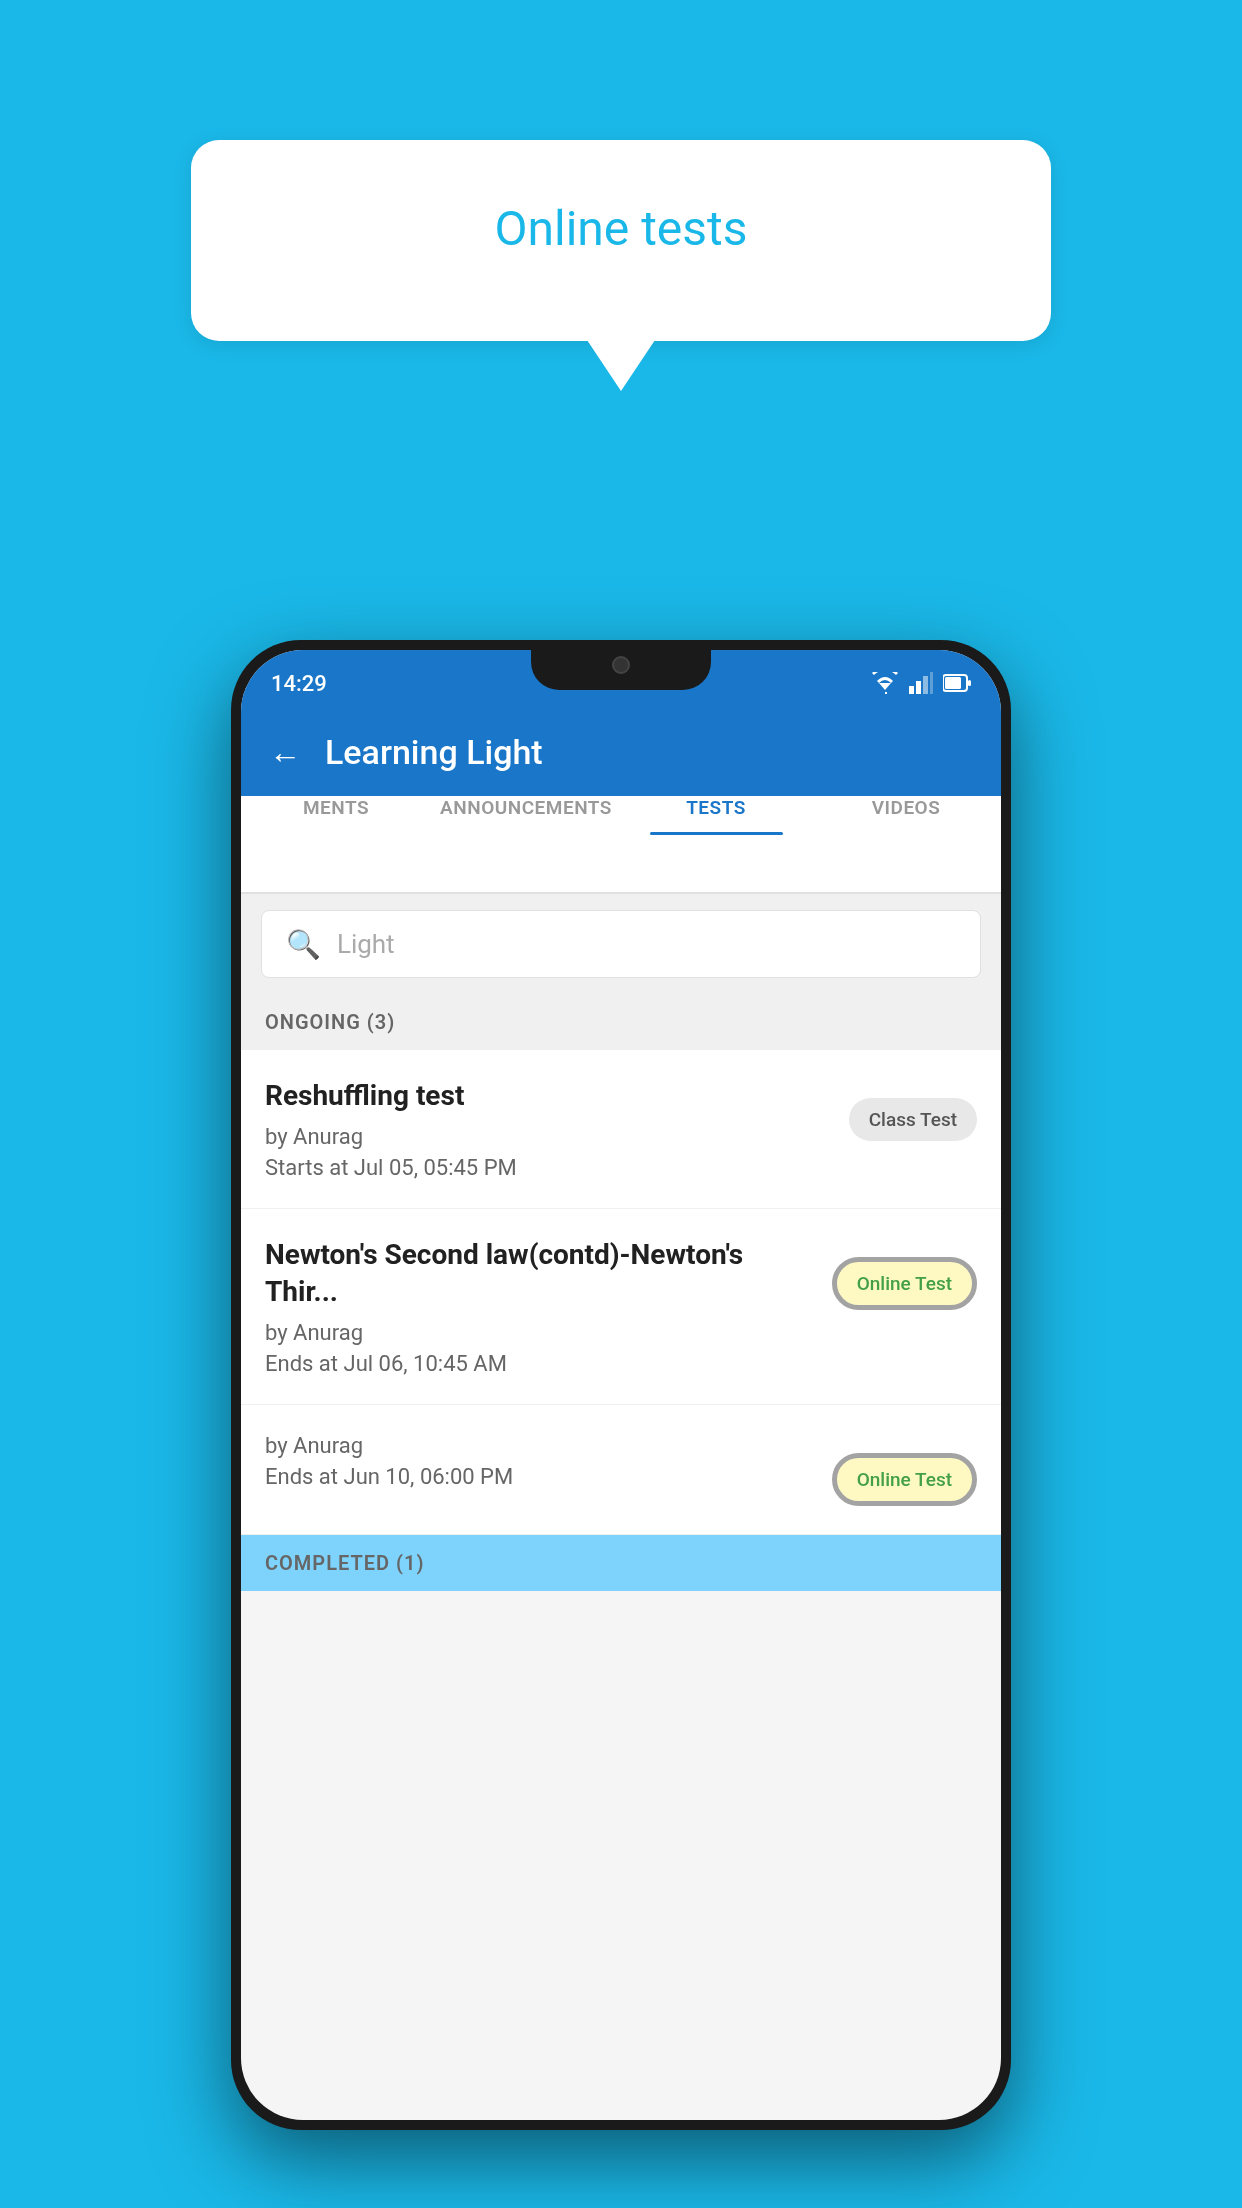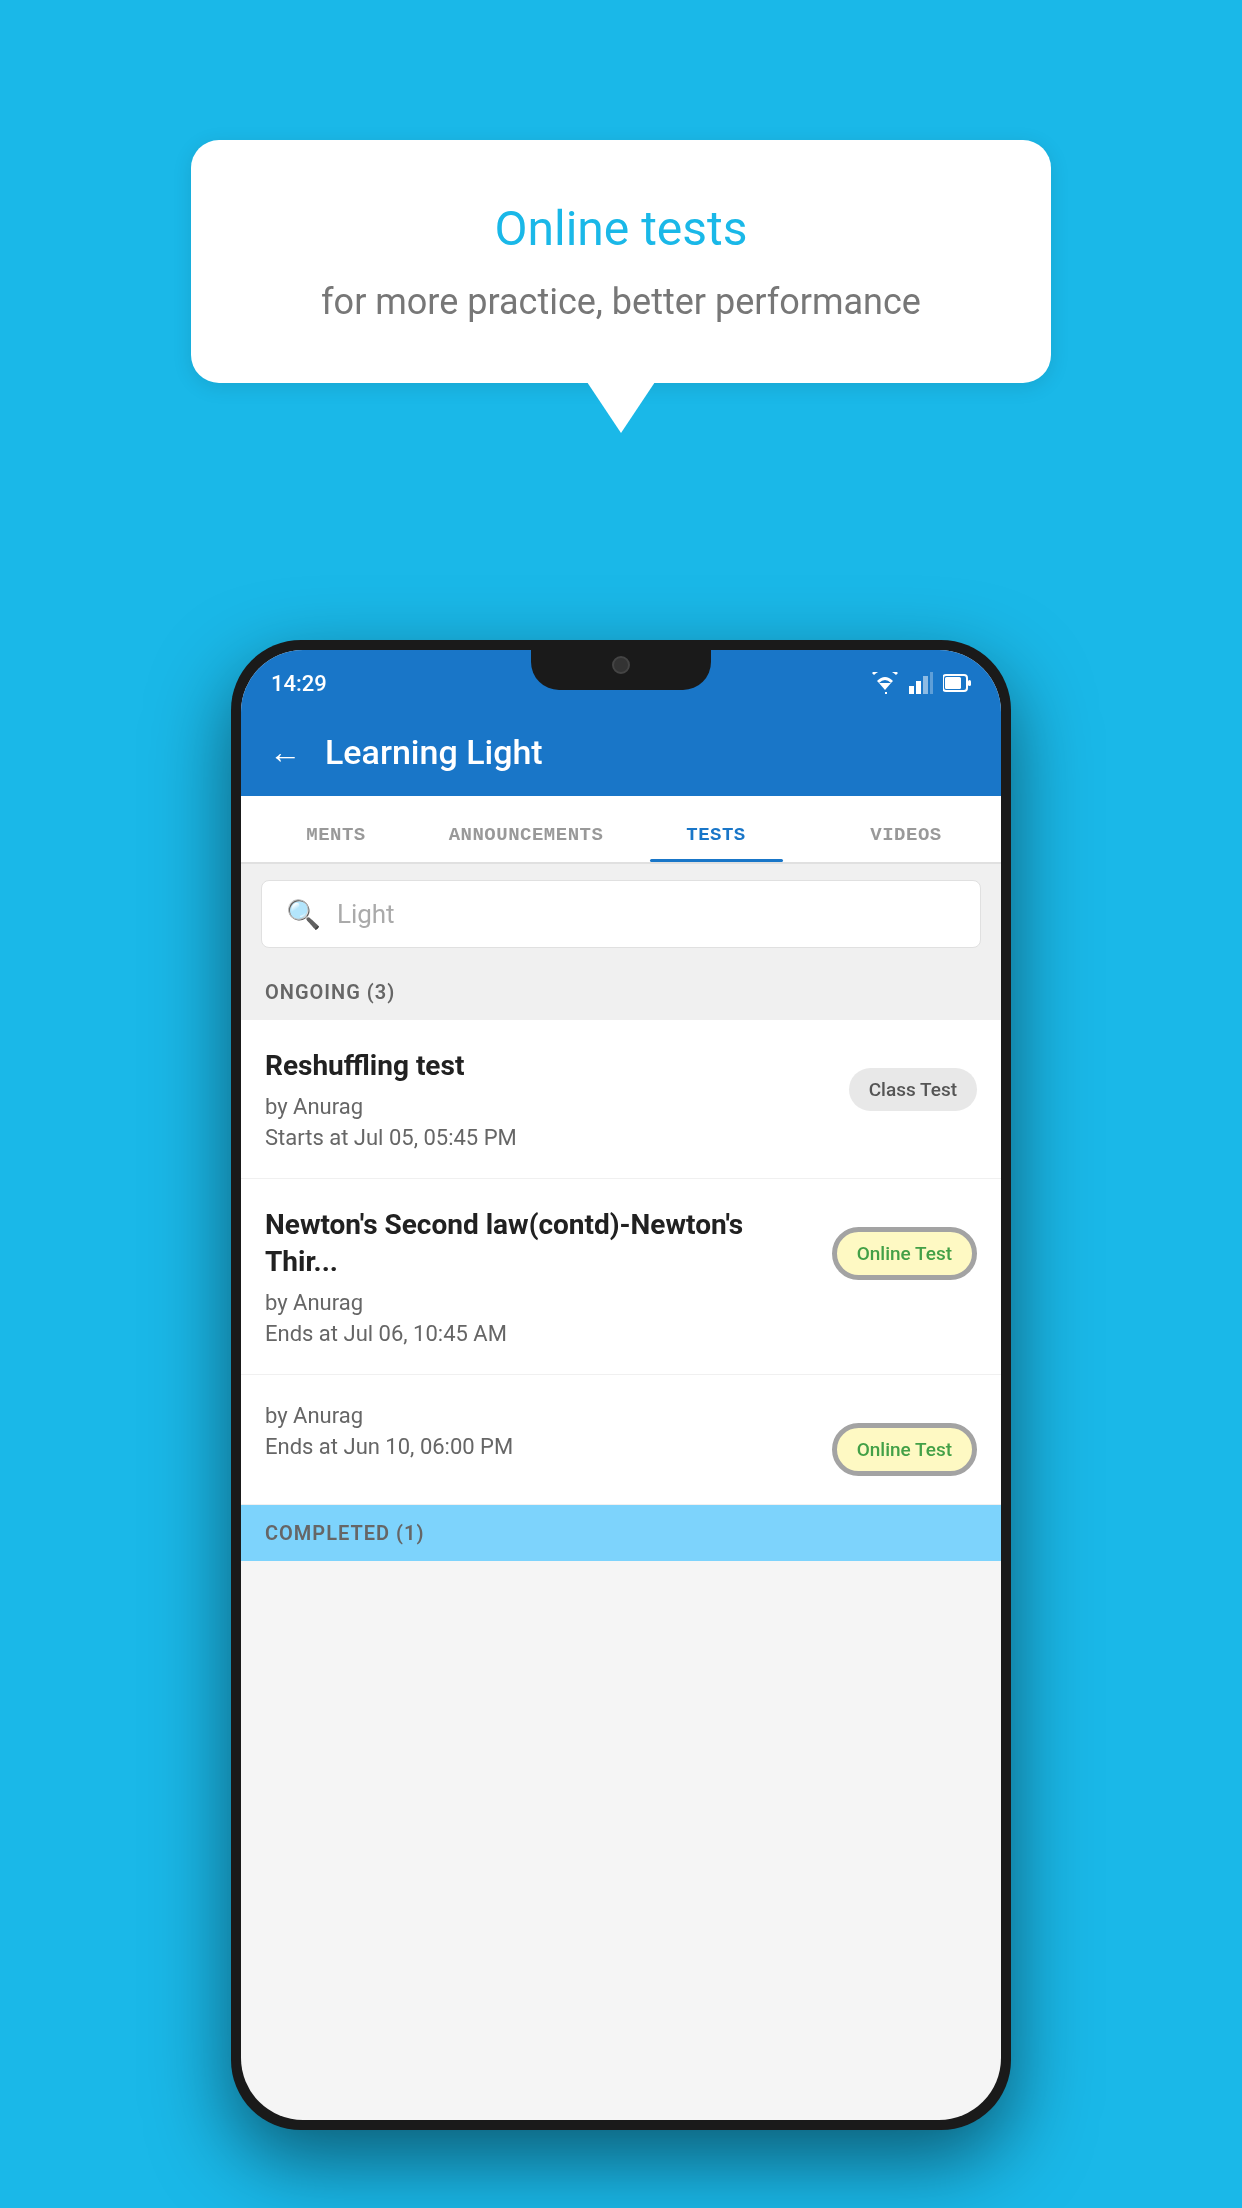--- a/index.html
+++ b/index.html
@@ -183,23 +183,22 @@
       color: white;
       font-size: 34px;
       font-weight: 500;
     }
 
     
     .tabs-container {
       background: white;
       display: flex;
       border-bottom: 2px solid #e0e0e0;
-      height: 68px;
-      align-items: flex-end;
-      font-family: Liberation Mono, monospace;
+      height: 98px;
+      align-items: flex-start;
     }
 
     .tab {
       flex: 1;
       text-align: center;
       padding-bottom: 16px;
       font-size: 19px;
       font-weight: 600;
       color: #999;
       letter-spacing: 0.5px;
@@ -324,21 +323,20 @@
       color: #666;
       letter-spacing: 1px;
     }
   </style>
 </head>
 <body>
 
 <div class="speech-bubble-wrapper">
   <div class="speech-bubble">
     <div class="bubble-title">Online tests</div>
-    <div class="bubble-subtitle">for more practice, better performance</div>
   </div>
 </div>
 
 <div class="phone-wrapper">
   <div class="phone-outer">
 
     <div class="notch">
       <div class="notch-camera"></div>
     </div>
 

